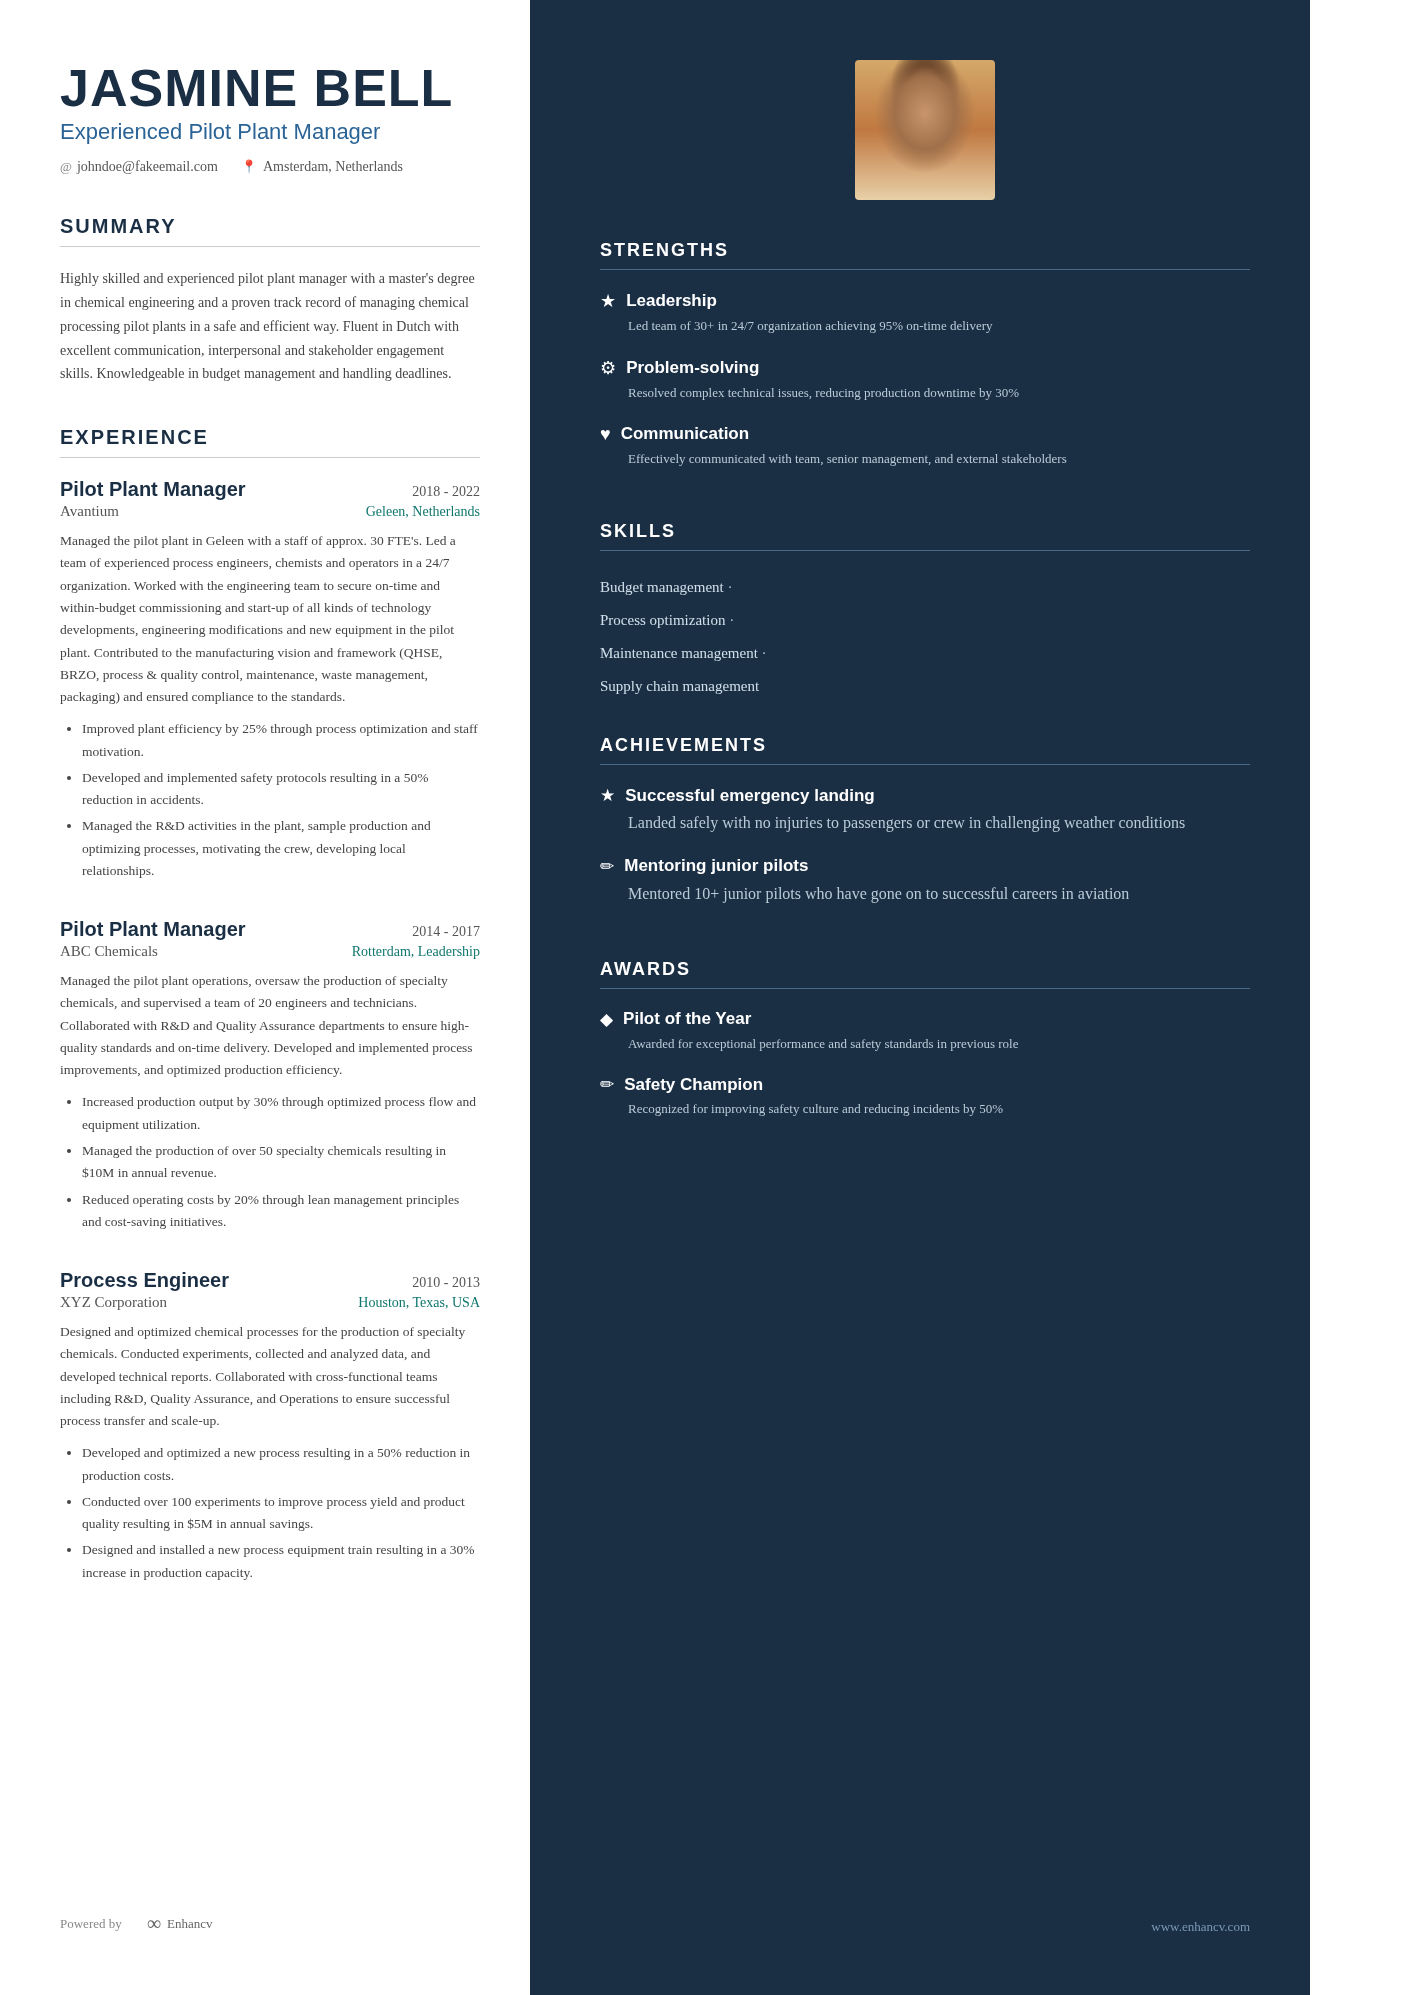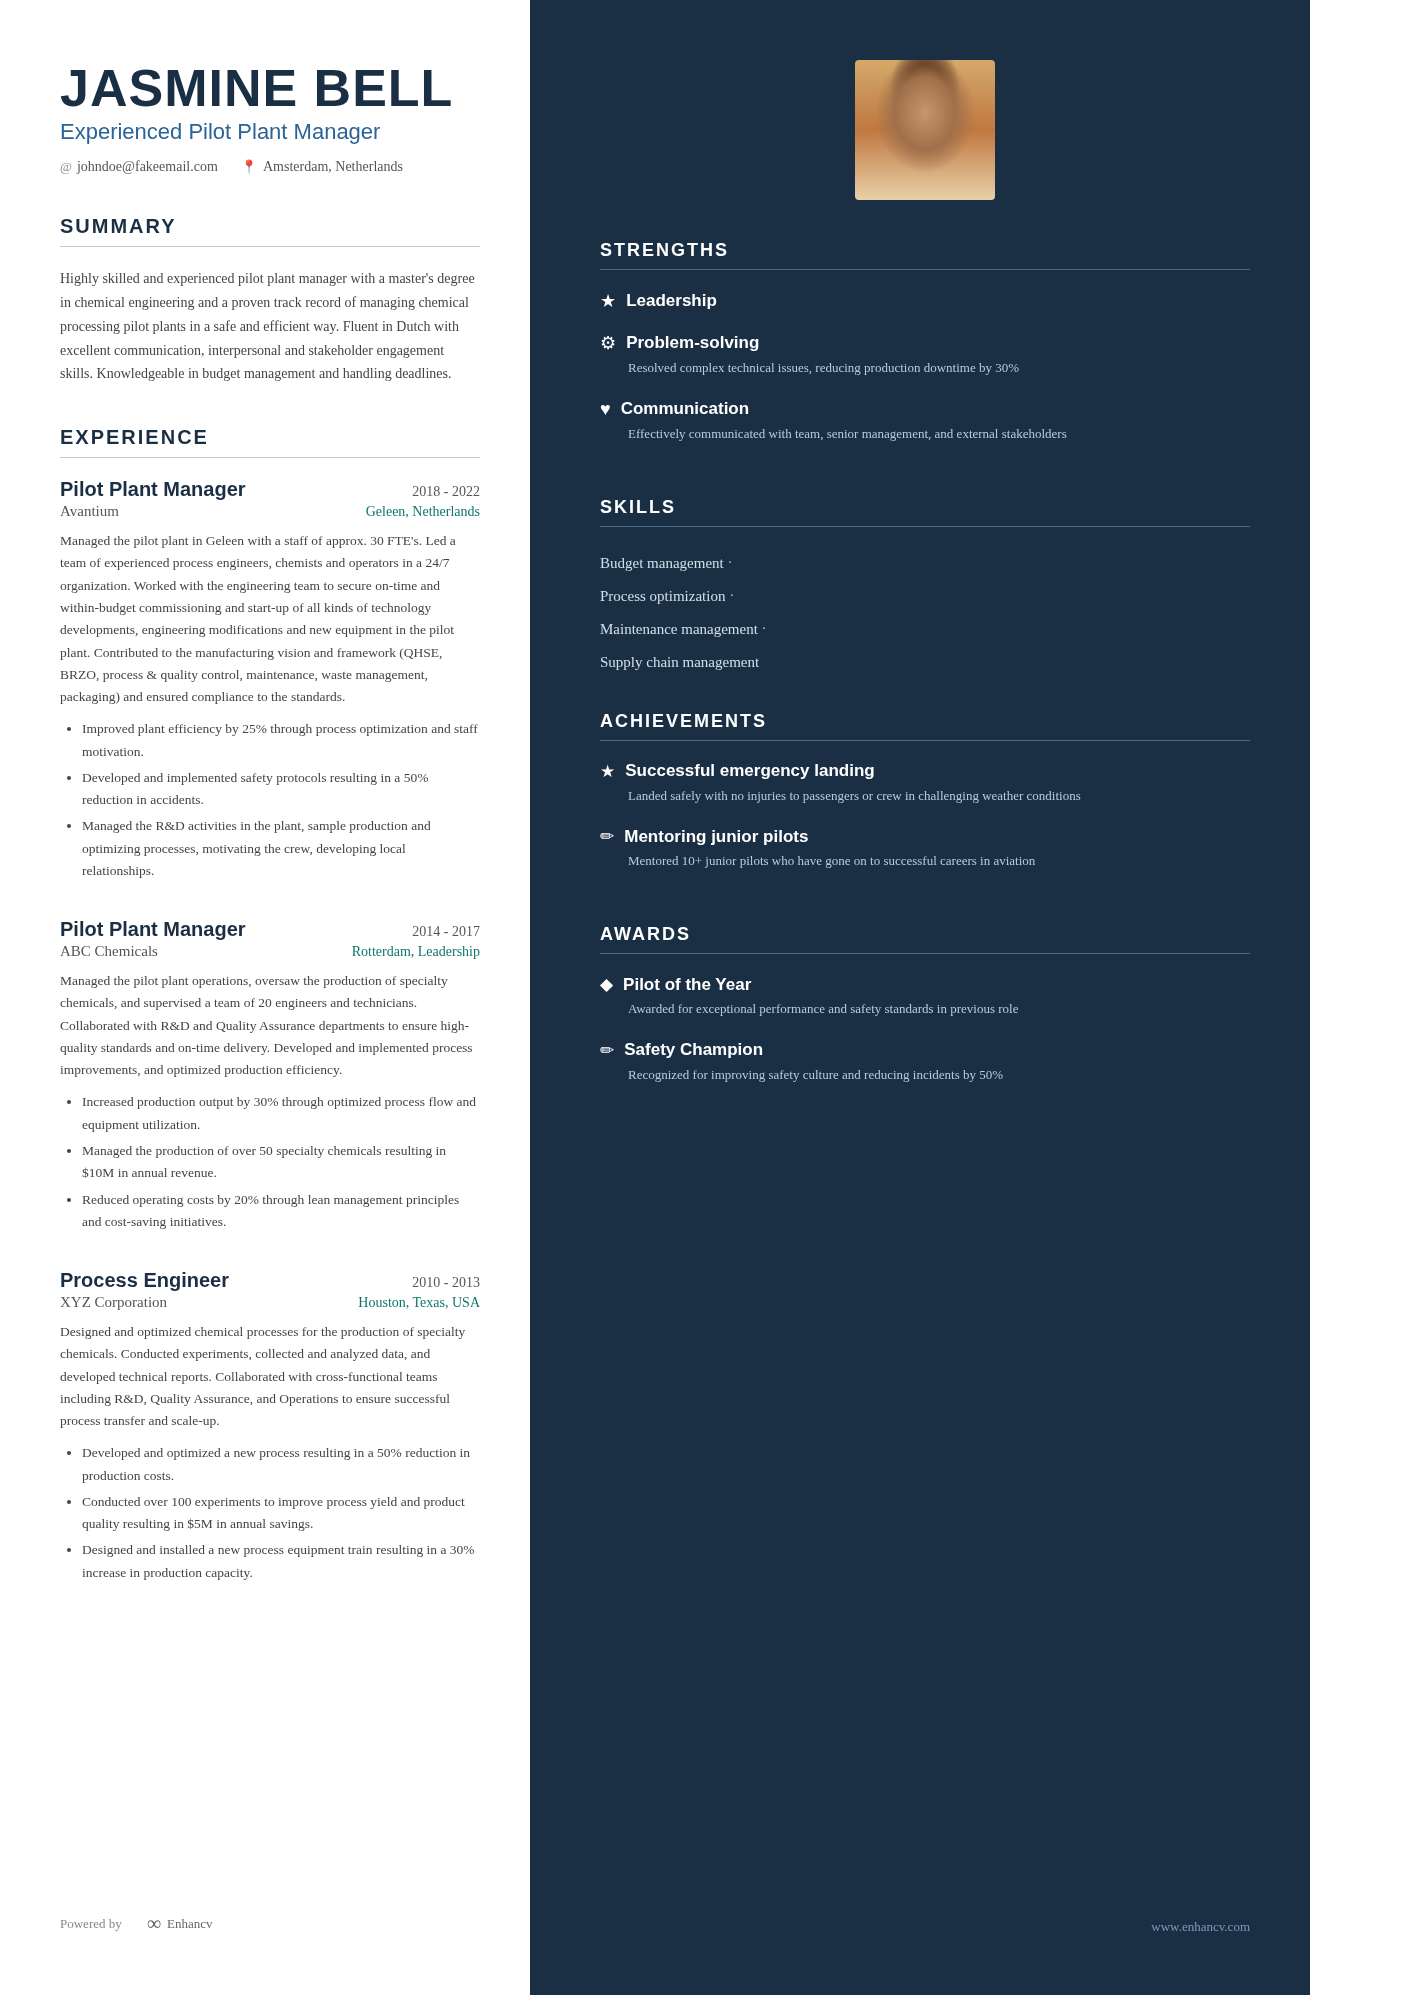--- a/index.html
+++ b/index.html
@@ -248,21 +248,21 @@
       font-size: 17px;
       color: #fff;
     }
     .achievement-title {
       font-size: 17px;
       font-weight: 700;
       color: #fff;
       font-family: 'Arial', sans-serif;
     }
     .achievement-desc {
-      font-size: 13px;
+      font-size: 16px;
       color: #b8ccd8;
       line-height: 1.6;
       padding-left: 28px;
     }
 
     
     .awards-section {
       margin-top: 32px;
     }
     .award-item {
@@ -416,20 +416,21 @@
 
   <div>
     <div class="section-header-right">STRENGTHS</div>
     <hr class="section-divider-right">
 
     <div class="strength-item">
       <div class="strength-title-row">
         <span class="strength-icon">★</span>
         <span class="strength-title">Leadership</span>
       </div>
+      <div class="strength-desc">Led team of 30+ in 24/7 organization achieving 95% on-time delivery</div>
     </div>
 
     <div class="strength-item">
       <div class="strength-title-row">
         <span class="strength-icon">⚙</span>
         <span class="strength-title">Problem-solving</span>
       </div>
       <div class="strength-desc">Resolved complex technical issues, reducing production downtime by 30%</div>
     </div>
 

